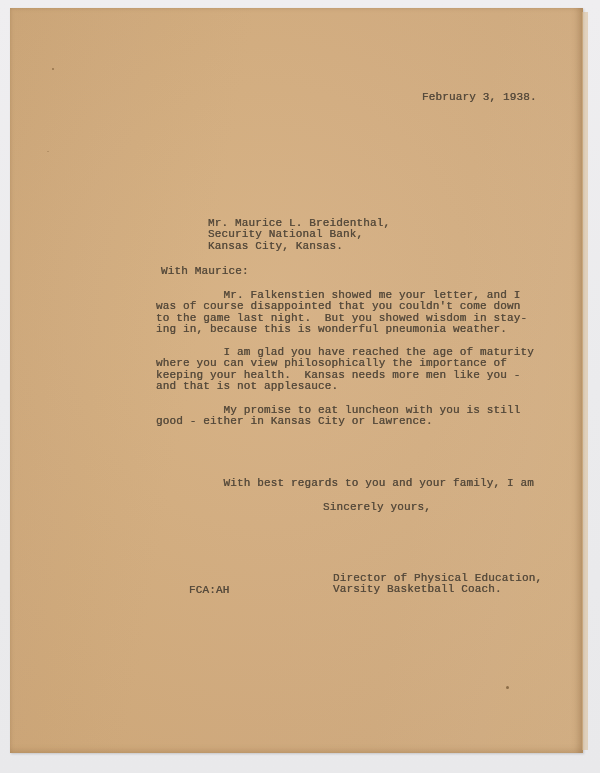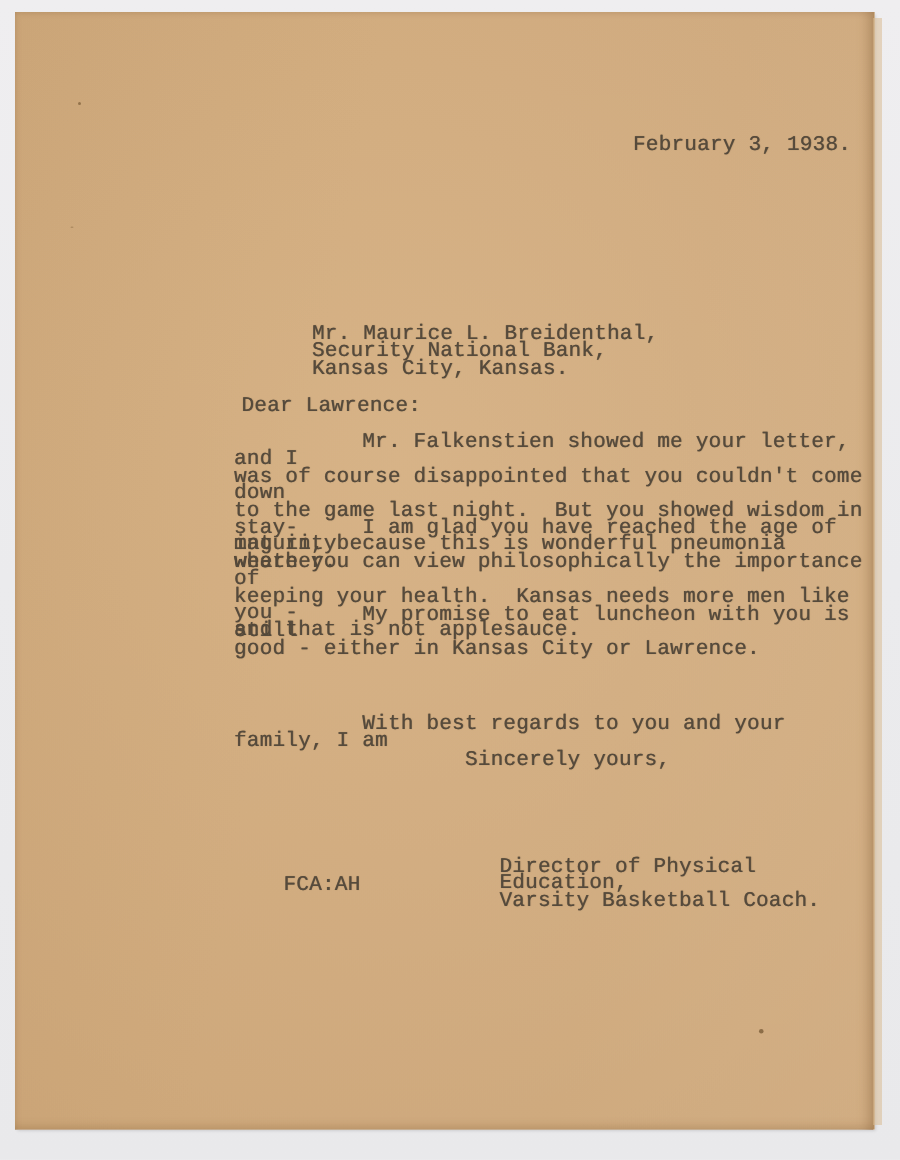--- a/index.html
+++ b/index.html
@@ -31,56 +31,56 @@
   .edge-sliver {
     position: absolute;
     right: -6px; top: 4px;
     width: 6px; height: 99%;
     background: #d9bb93;
     opacity: 0.55;
   }
   .txt {
     position: absolute;
     color: #554a3c;
-    font-size: 14px;
+    font-size: 11px;
     line-height: 11.4px;
     letter-spacing: 0.15px;
     white-space: pre-wrap;
     text-shadow: 0.3px 0.3px 0.5px rgba(70,58,44,0.55), -0.2px 0 0.4px rgba(70,58,44,0.35);
     filter: blur(0.22px);
   }
   
   .date       { left: 412px; top: 84px;  }
   .recipient  { left: 154px; top: 210px; margin-left: 44px; }
   .salutation { left: 151px; top: 258px; }
   .para1      { left: 146px; top: 282px; }
   .para2      { left: 146px; top: 339px; }
   .para3      { left: 146px; top: 397px; }
   .closing    { left: 146px; top: 434px; margin-top: 36px; }
-  .signoff    { left: 300px; top: 494px; text-align: right; }
+  .signoff    { left: 313px; top: 494px; text-align: right; }
   .sigblock   { left: 323px; top: 565px; }
   .initials   { left: 141px; top: 577px; padding-left: 38px; }
   .speck { position: absolute; border-radius: 50%; background: #7a5c38; }
   .speck1 { left: 42px;  top: 60px;  width: 2px; height: 2px; opacity: .7; }
   .speck2 { left: 496px; top: 678px; width: 3px; height: 3px; opacity: .8; }
   .speck3 { left: 37px;  top: 143px; width: 2px; height: 1px; opacity: .4; }
 </style>
 </head>
 <body>
 
 <div class="scan">
   <div class="paper">
 
     <div class="txt date">February 3, 1938.</div>
 
     <div class="txt recipient">Mr. Maurice L. Breidenthal,
 Security National Bank,
 Kansas City, Kansas.</div>
 
-    <div class="txt salutation">Dear Lawrence:</div>
+    <div class="txt salutation">With Maurice:</div>
 
     <div class="txt para2">          I am glad you have reached the age of maturity
 where you can view philosophically the importance of
 keeping your health.  Kansas needs more men like you -
 and that is not applesauce.</div>
 
     <div class="txt para1">          Mr. Falkenstien showed me your letter, and I
 was of course disappointed that you couldn't come down
 to the game last night.  But you showed wisdom in stay-
 ing in, because this is wonderful pneumonia weather.</div>

